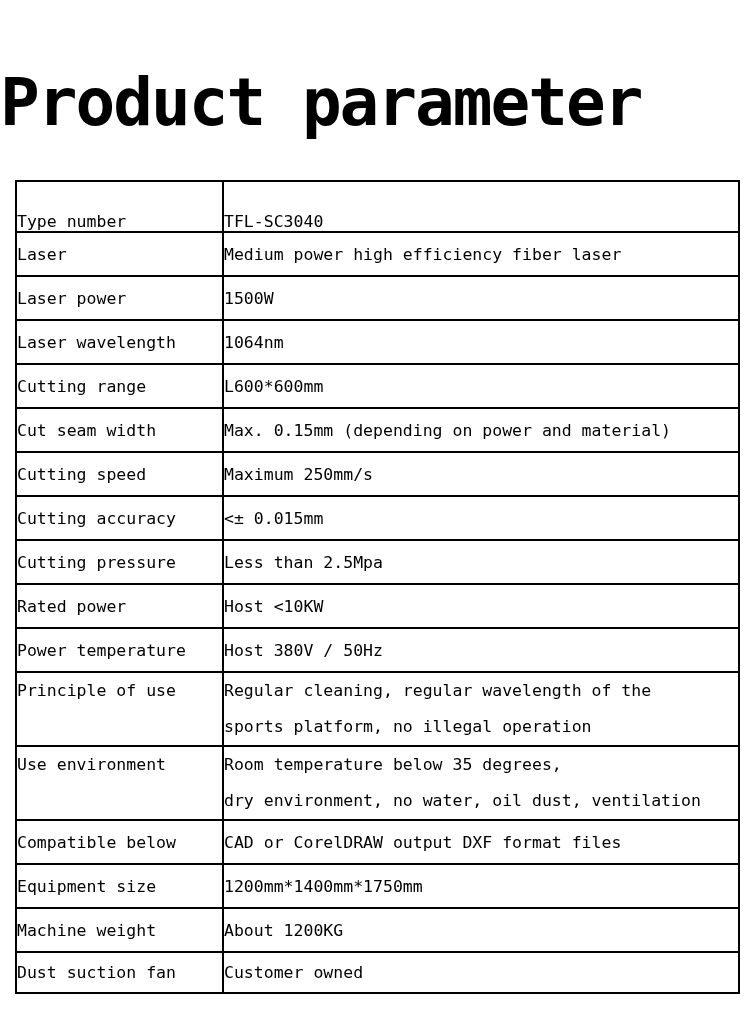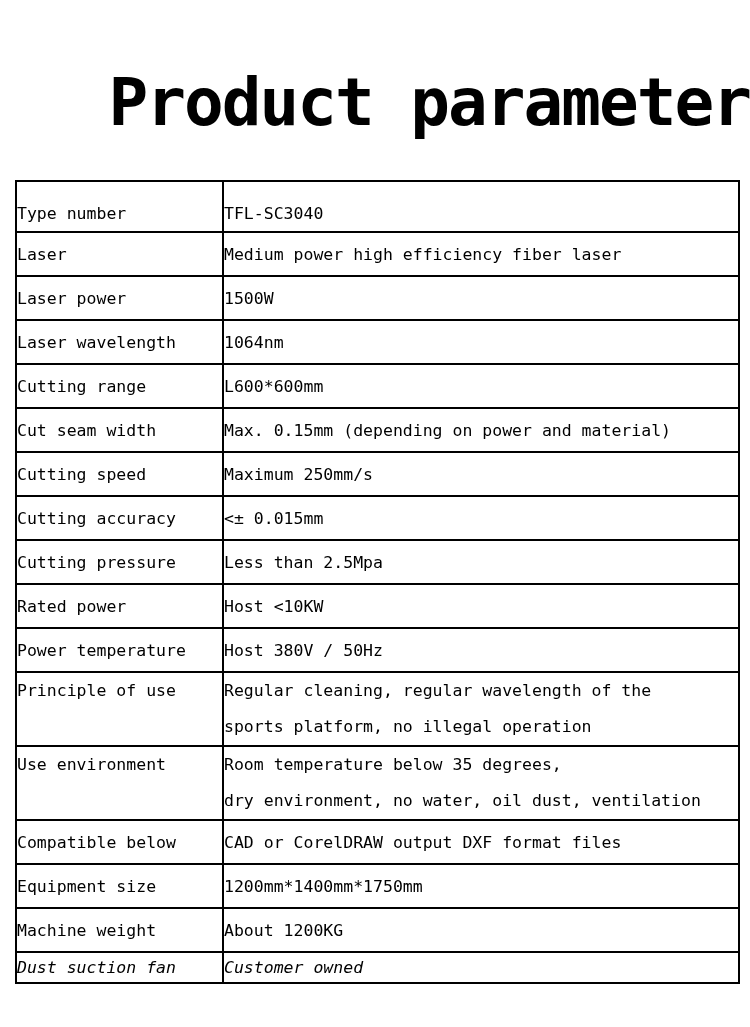--- a/index.html
+++ b/index.html
@@ -10,21 +10,21 @@
   body {
     width: 750px;
     height: 1027px;
     position: relative;
     color: #000000;
     font-family: "DejaVu Sans Mono", monospace;
     overflow: hidden;
   }
   .page-title {
     margin: 70px 0 0 0;
-    text-align: right;
+    text-align: left;
     font-family: "DejaVu Sans Mono", monospace;
     font-weight: bold;
     font-size: 66px;
     line-height: 1.0;
     letter-spacing: -2px;
     white-space: nowrap;
     color: #000000;
   }
   table.param-table {
     border-collapse: collapse;
@@ -45,26 +45,26 @@
   td.label-cell {
     width: 205px;
     padding-left: 18px;
   }
   td.value-cell {
     width: 514px;
     padding-left: 30px;
   }
   tr.row { height: 44px; }
   tr.row-first { height: 51px; }
-  tr.row-first td { vertical-align: bottom; padding-bottom: 8px; }
+  tr.row-first td { vertical-align: bottom; padding-bottom: 0; }
   tr.row-two-line { height: 72px; }
   tr.row-two-line td { vertical-align: top; }
   tr.row-two-line .value-line { line-height: 36px; }
   tr.row-two-line td.label-cell { line-height: 36px; }
-  tr.row-last { height: 31px; font-style: italic; }
+  tr.row-last { height: 41px; }
 </style>
 </head>
 <body>
 
 <h1 class="page-title">Product parameter</h1>
 
 <table class="param-table">
   <tbody>
 
     <tr class="row row-first">

